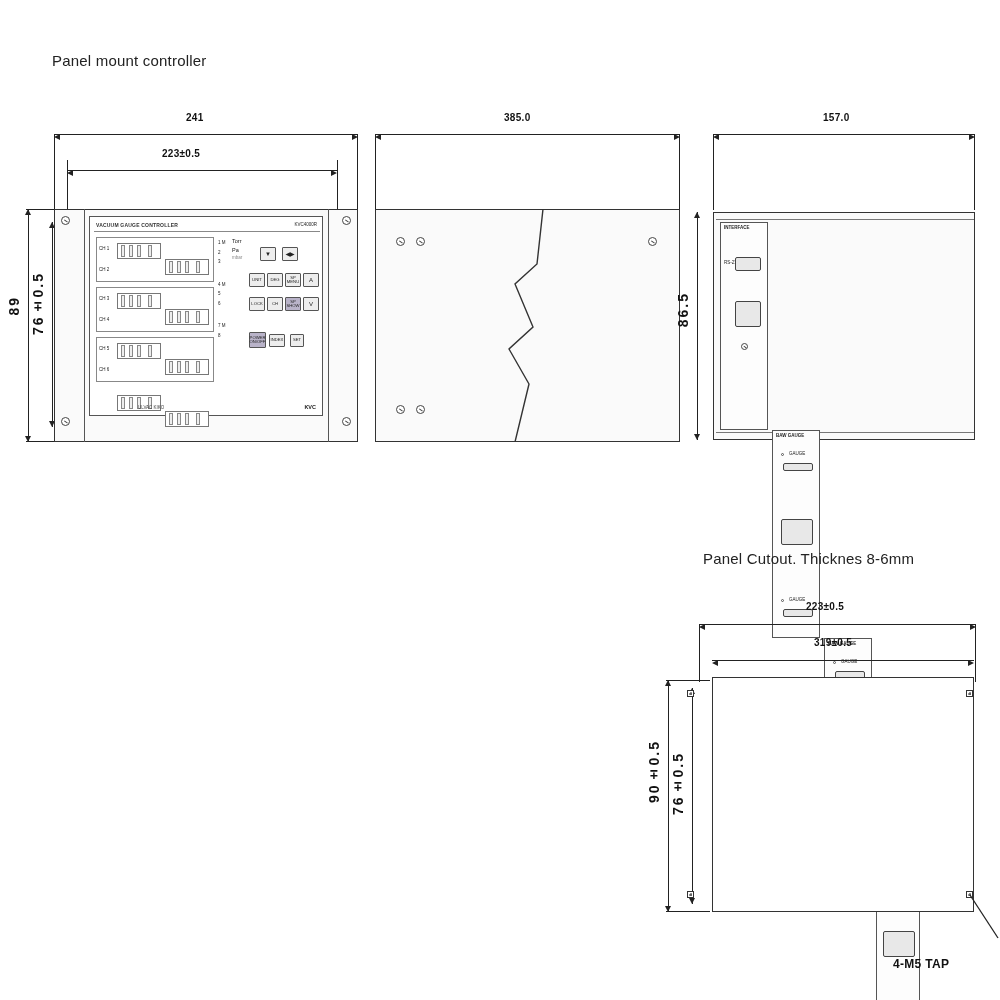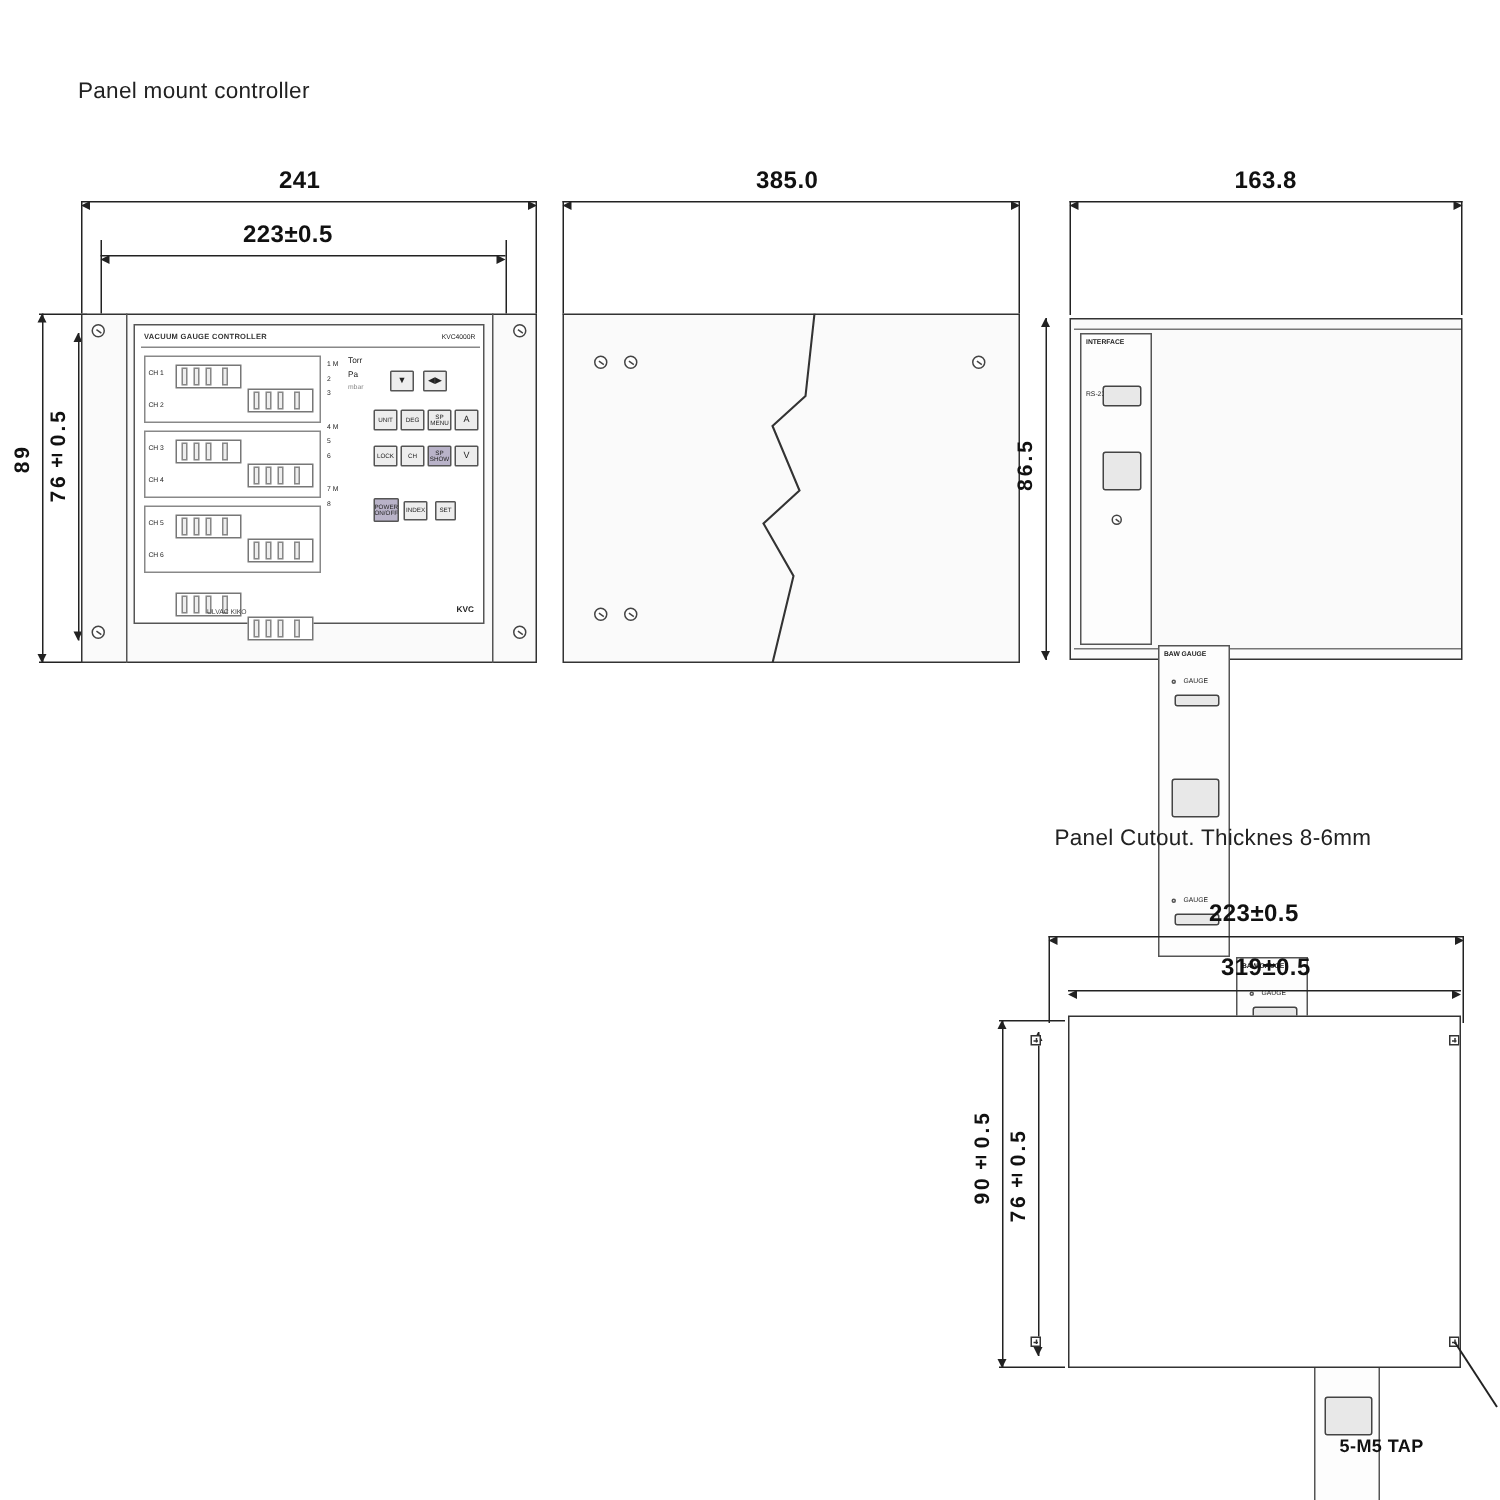--- a/index.html
+++ b/index.html
@@ -12,21 +12,21 @@
     overflow:hidden;
   }
   .root{position:absolute;inset:0;}
   .abs{position:absolute;}
 
   
   .title{
     font-size:15px;letter-spacing:.2px;color:#222;
   }
   .dim{
-    font-size:16px;font-weight:bold;color:#111;letter-spacing:.3px;
+    font-size:10px;font-weight:bold;color:#111;letter-spacing:.3px;
   }
   .dim-v{
     font-size:14px;font-weight:bold;color:#111;letter-spacing:2px;
     writing-mode:vertical-rl;transform:rotate(180deg);
   }
   .tiny{font-size:4.5px;color:#222;line-height:1;}
   .tiny2{font-size:5.5px;color:#222;line-height:1;}
 
   
   .hline{height:1px;background:#222;}
@@ -299,21 +299,21 @@
     <polyline points="58,0 52,55 30,75 48,118 24,140 44,175 30,233" fill="none" stroke="#333" stroke-width="1.4"></polyline>
   </svg>
 
   <div class="abs" style="left:713px;top:130px;width:262px;height:8px;">
     <div class="hline abs" style="left:0;top:4px;width:262px;"></div>
     <div class="arrL" style="top:4px;"></div>
     <div class="arrR" style="top:4px;"></div>
   </div>
   <div class="abs ext vline" style="left:713px;top:134px;height:76px;"></div>
   <div class="abs ext vline" style="left:974px;top:134px;height:76px;"></div>
-  <div class="abs dim" style="left:823px;top:112px;">163.8</div>
+  <div class="abs dim" style="left:823px;top:112px;">157.0</div>
 
   <div class="abs" style="left:693px;top:212px;width:8px;height:228px;">
     <div class="vline abs" style="left:4px;top:0;height:228px;"></div>
     <div class="arrU" style="left:1px;"></div>
     <div class="arrD" style="left:1px;"></div>
   </div>
   <div class="abs dim-v" style="left:675px;top:292px;">86.5</div>
 
   <div class="abs panel" style="left:713px;top:212px;width:262px;height:228px;">
 
@@ -396,15 +396,15 @@
   <div class="abs cutout" style="left:712px;top:677px;width:262px;height:235px;"></div>
 
   <div class="tap abs" style="left:687px;top:690px;"></div>
   <div class="tap abs" style="left:687px;top:891px;"></div>
   <div class="tap abs" style="left:966px;top:690px;"></div>
   <div class="tap abs" style="left:966px;top:891px;"></div>
 
   <svg class="abs" style="left:950px;top:890px;" width="60" height="60">
     <line x1="20" y1="5" x2="48" y2="48" stroke="#222" stroke-width="1.3"></line>
   </svg>
-  <div class="abs tapLabel" style="left:893px;top:957px;">5-M5 TAP</div>
+  <div class="abs tapLabel" style="left:893px;top:957px;">4-M5 TAP</div>
 
 </div>
 
 </body></html>

